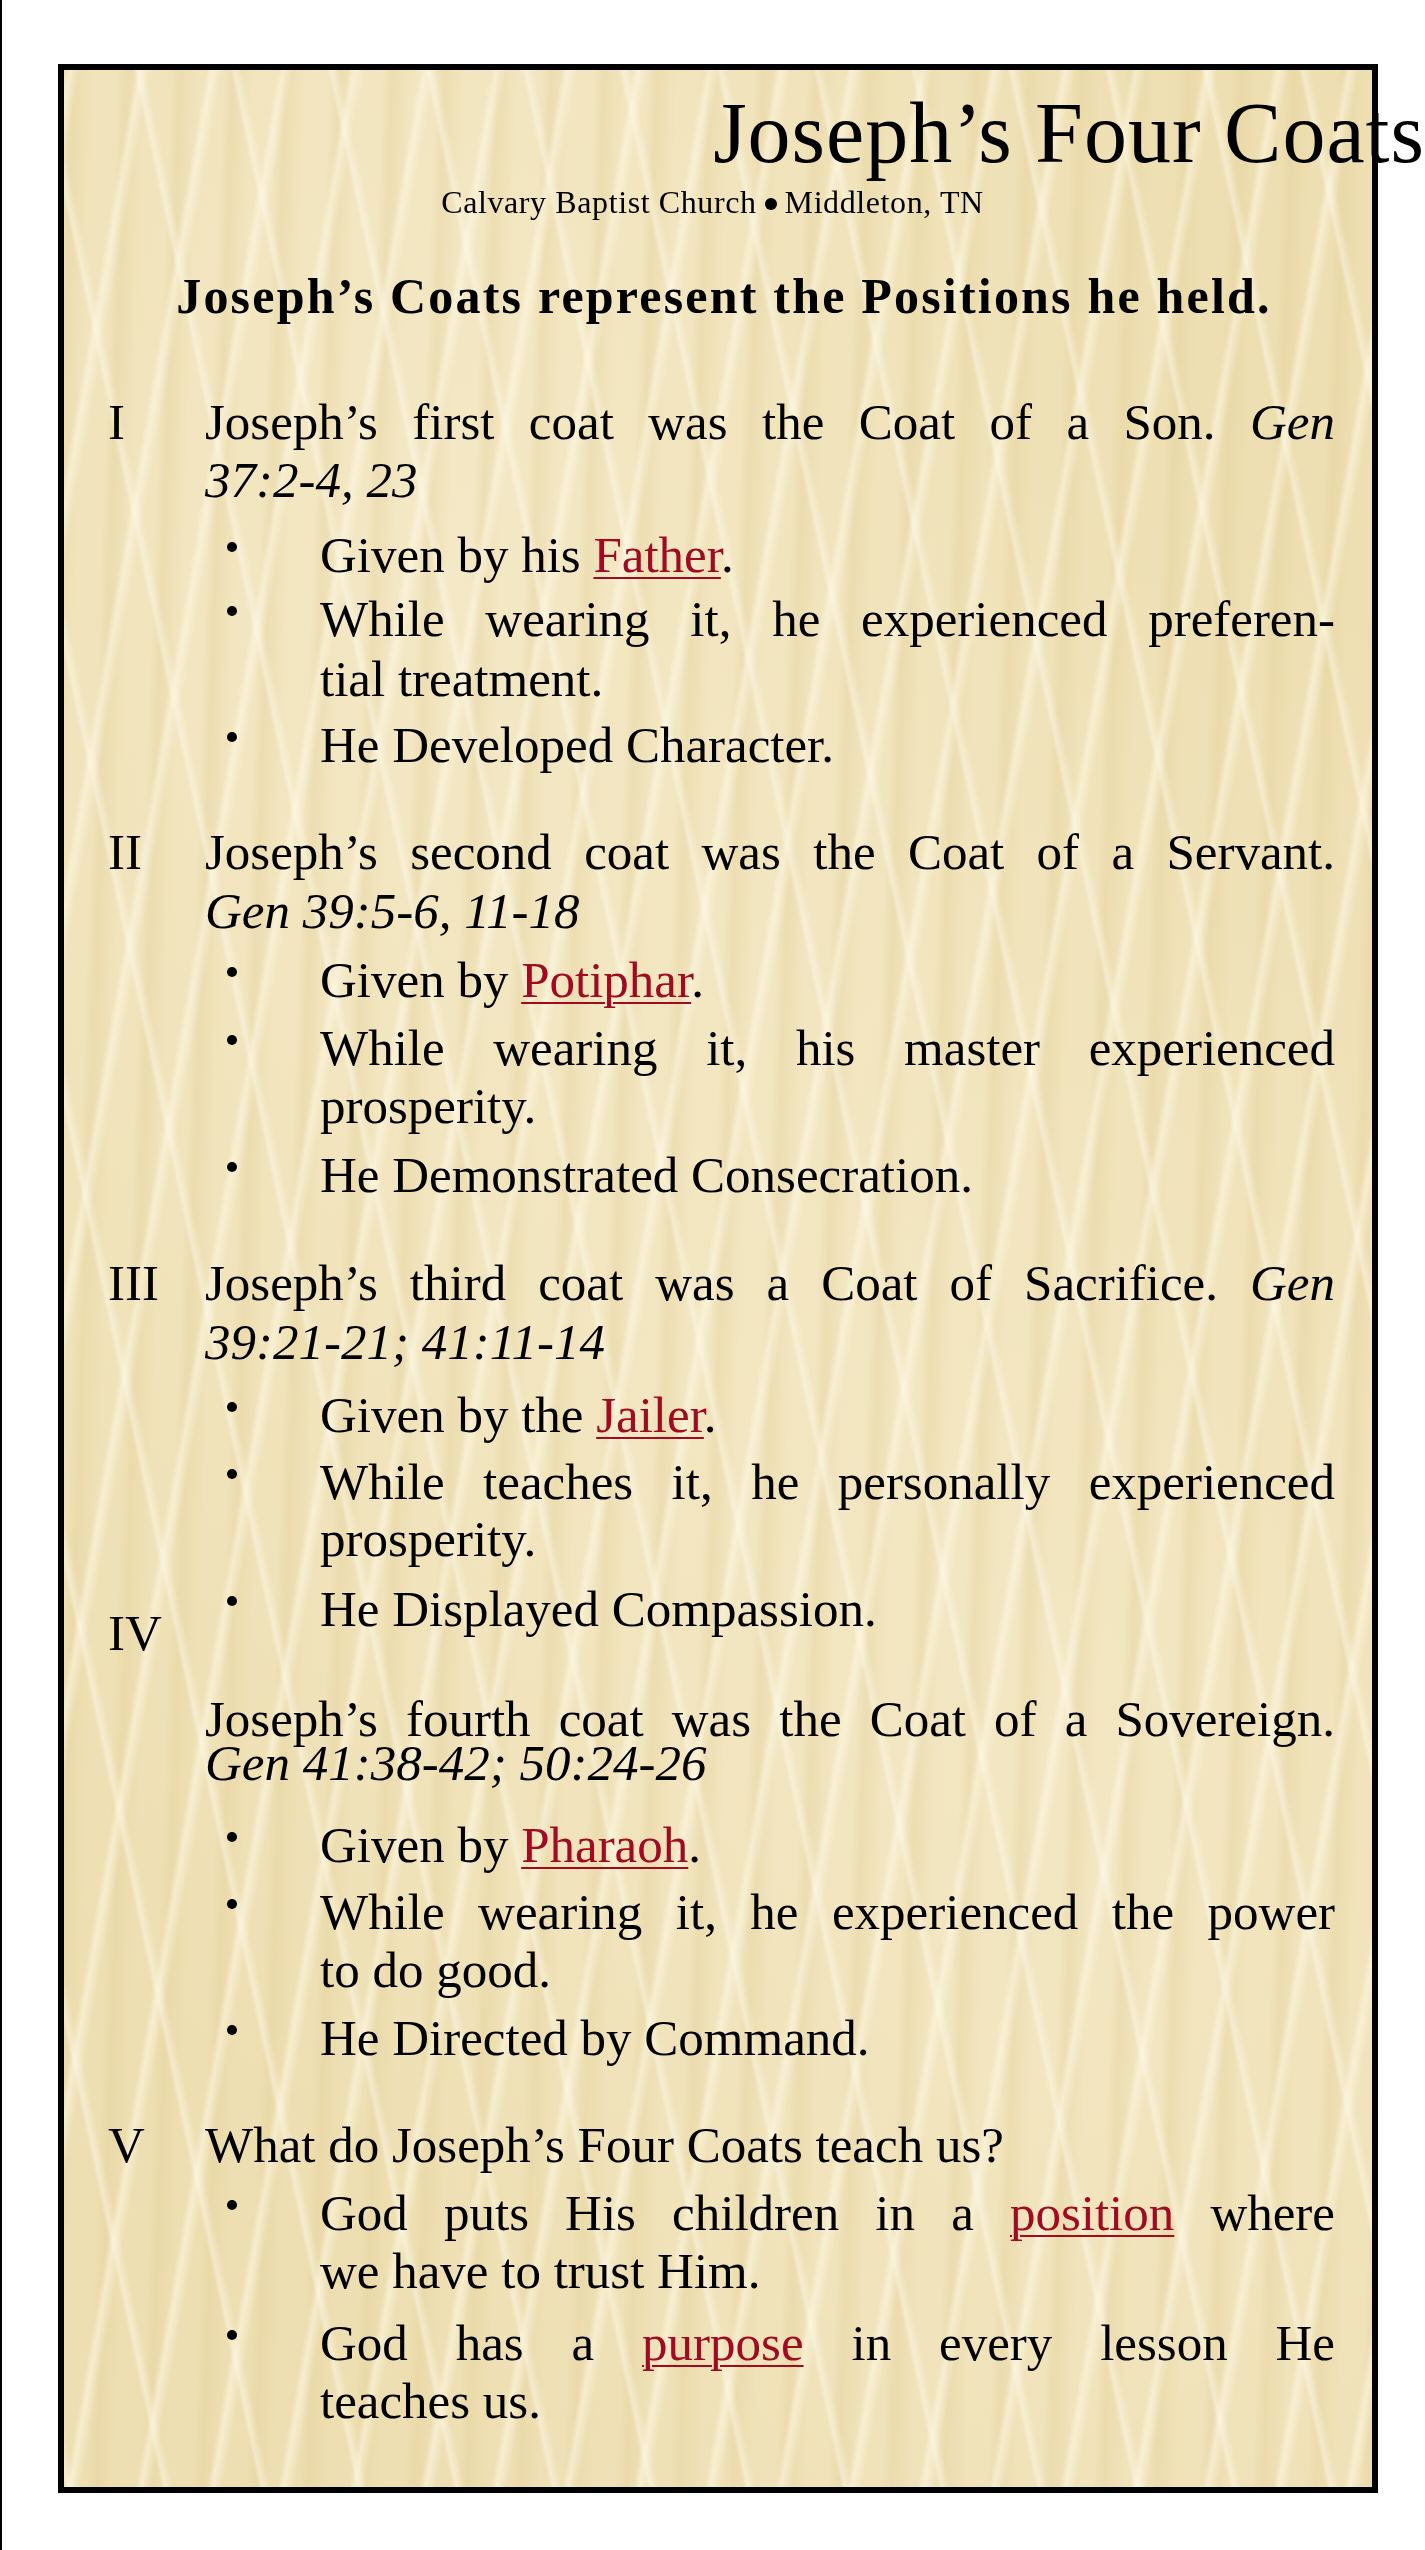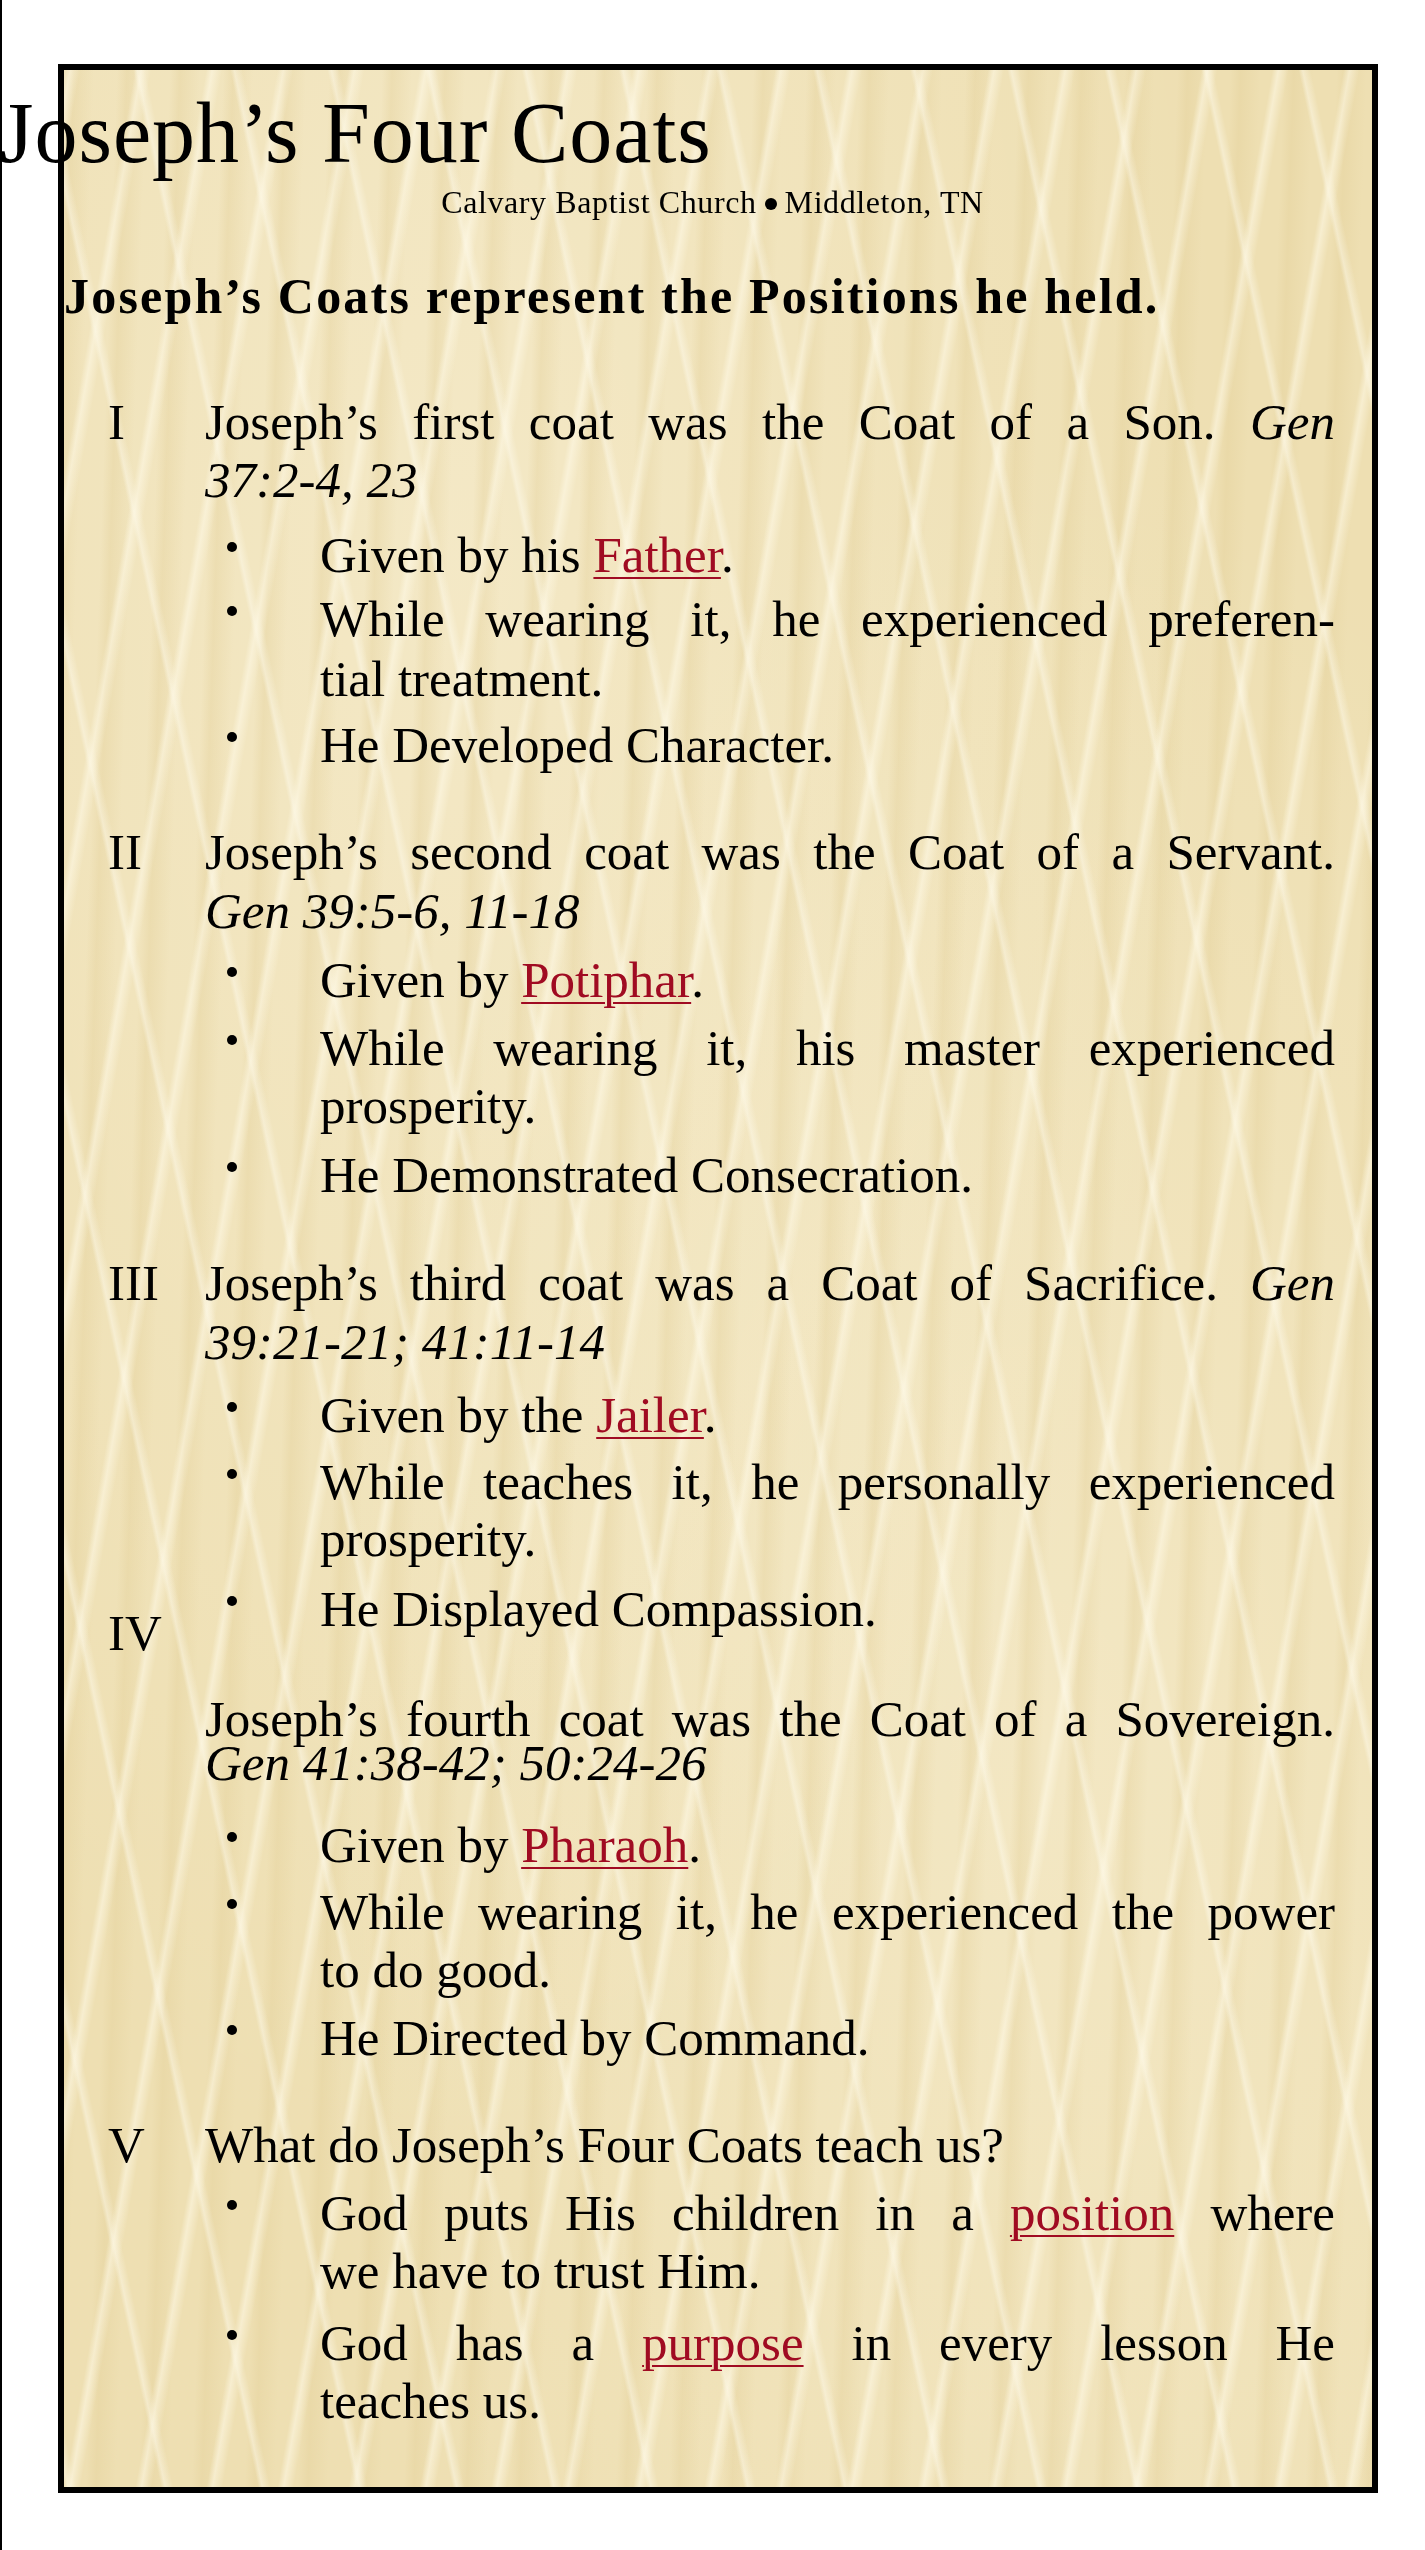--- a/index.html
+++ b/index.html
@@ -15,24 +15,24 @@
     box-sizing: border-box; border: 6px solid #000;
     background-color: #eedfb2;
     background-image:
       repeating-linear-gradient(100deg, rgba(255,250,232,0) 0px, rgba(255,250,232,0.55) 6px, rgba(255,250,232,0) 16px, rgba(255,250,232,0) 70px),
       repeating-linear-gradient(78deg, rgba(255,252,240,0) 0px, rgba(255,252,240,0.45) 4px, rgba(255,252,240,0) 12px, rgba(255,252,240,0) 95px),
       repeating-linear-gradient(92deg, rgba(226,206,150,0) 0px, rgba(226,206,150,0.35) 10px, rgba(226,206,150,0) 30px, rgba(226,206,150,0) 53px),
       radial-gradient(ellipse at 30% 20%, rgba(255,250,235,0.35), rgba(255,250,235,0) 60%),
       radial-gradient(ellipse at 75% 70%, rgba(255,250,235,0.3), rgba(255,250,235,0) 55%);
   }
   .ln { position: absolute; white-space: nowrap; }
-  .title { left: 0; width: 1425px; text-align: left; top: 90px; font-size: 86px; line-height: 86px; letter-spacing: 1px; }
+  .title { left: 0; width: 1425px; text-align: right; top: 90px; font-size: 86px; line-height: 86px; letter-spacing: 1px; }
   .subtitle { left: 0; width: 1425px; text-align: center; top: 186px; font-size: 32px; line-height: 32px; letter-spacing: 0.6px; }
   .subtitle .dot { display: inline-block; width: 12px; height: 12px; border-radius: 50%; background: #000; vertical-align: 3px; margin: 0 8px; }
-  .heading { left: 64px; width: 1320px; text-align: left; top: 271px; font-size: 50px; line-height: 50px; font-weight: bold; letter-spacing: 2.2px; }
+  .heading { left: 64px; width: 1320px; text-align: center; top: 271px; font-size: 50px; line-height: 50px; font-weight: bold; letter-spacing: 2.2px; }
   .body { font-size: 51px; line-height: 51px; }
   .num { left: 108px; }
   .htext { left: 205px; width: 1130px; font-family: Liberation Serif, serif; }
   .btext { left: 320px; width: 1015px; }
   .just { text-align: justify; text-align-last: justify; }
   .bullet { position: absolute; left: 227px; width: 10px; height: 10px; border-radius: 50%; background: #000; }
   .ref { font-style: italic; }
   .key { color: #a00b22; text-decoration: underline; text-decoration-thickness: 2px; text-underline-offset: 5px; }
 </style>
 </head>

